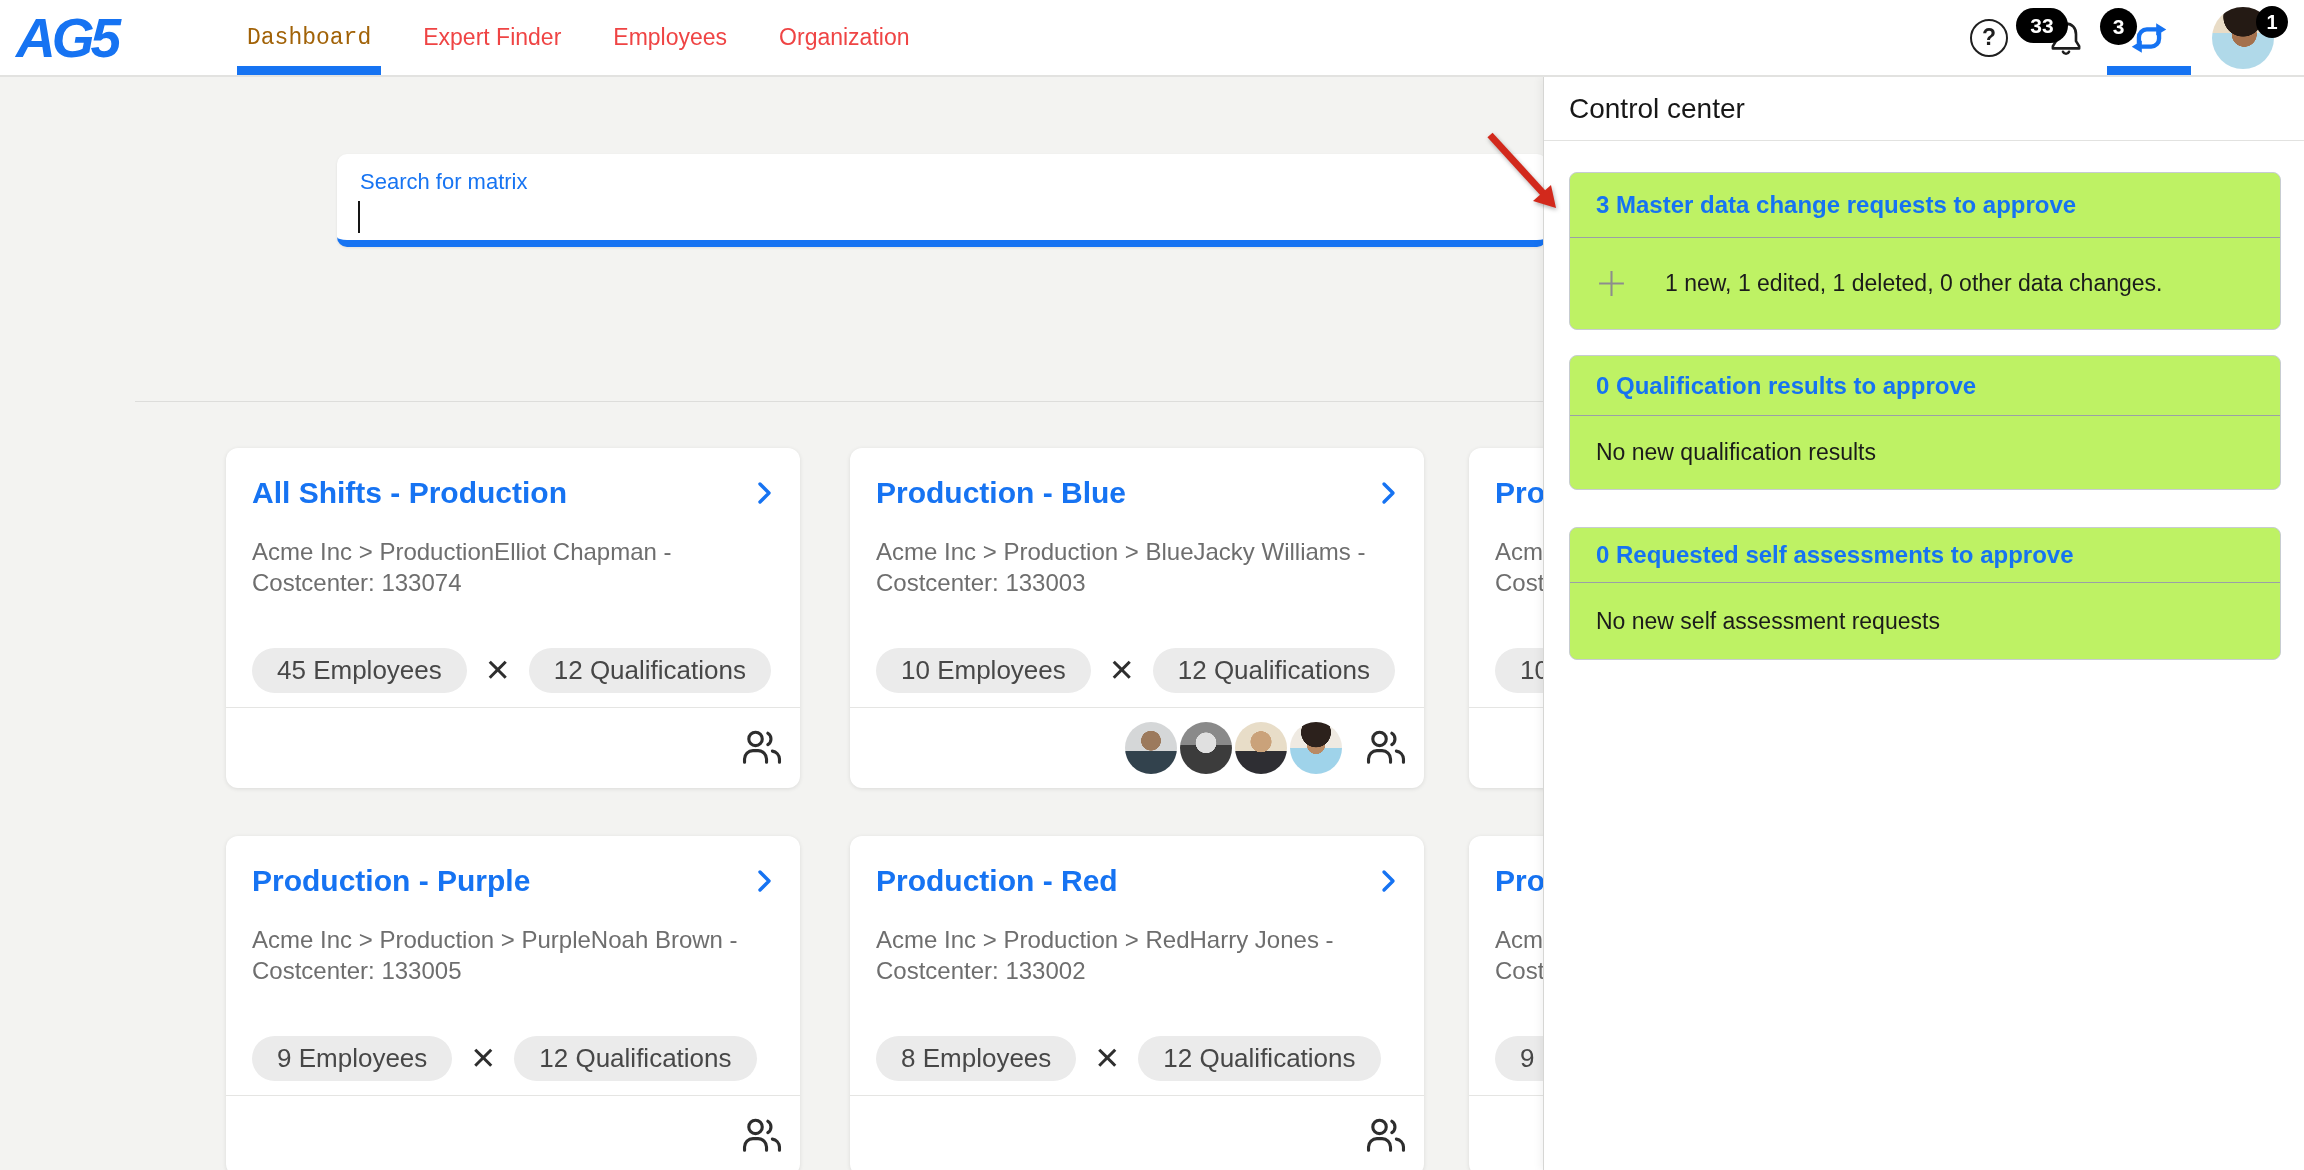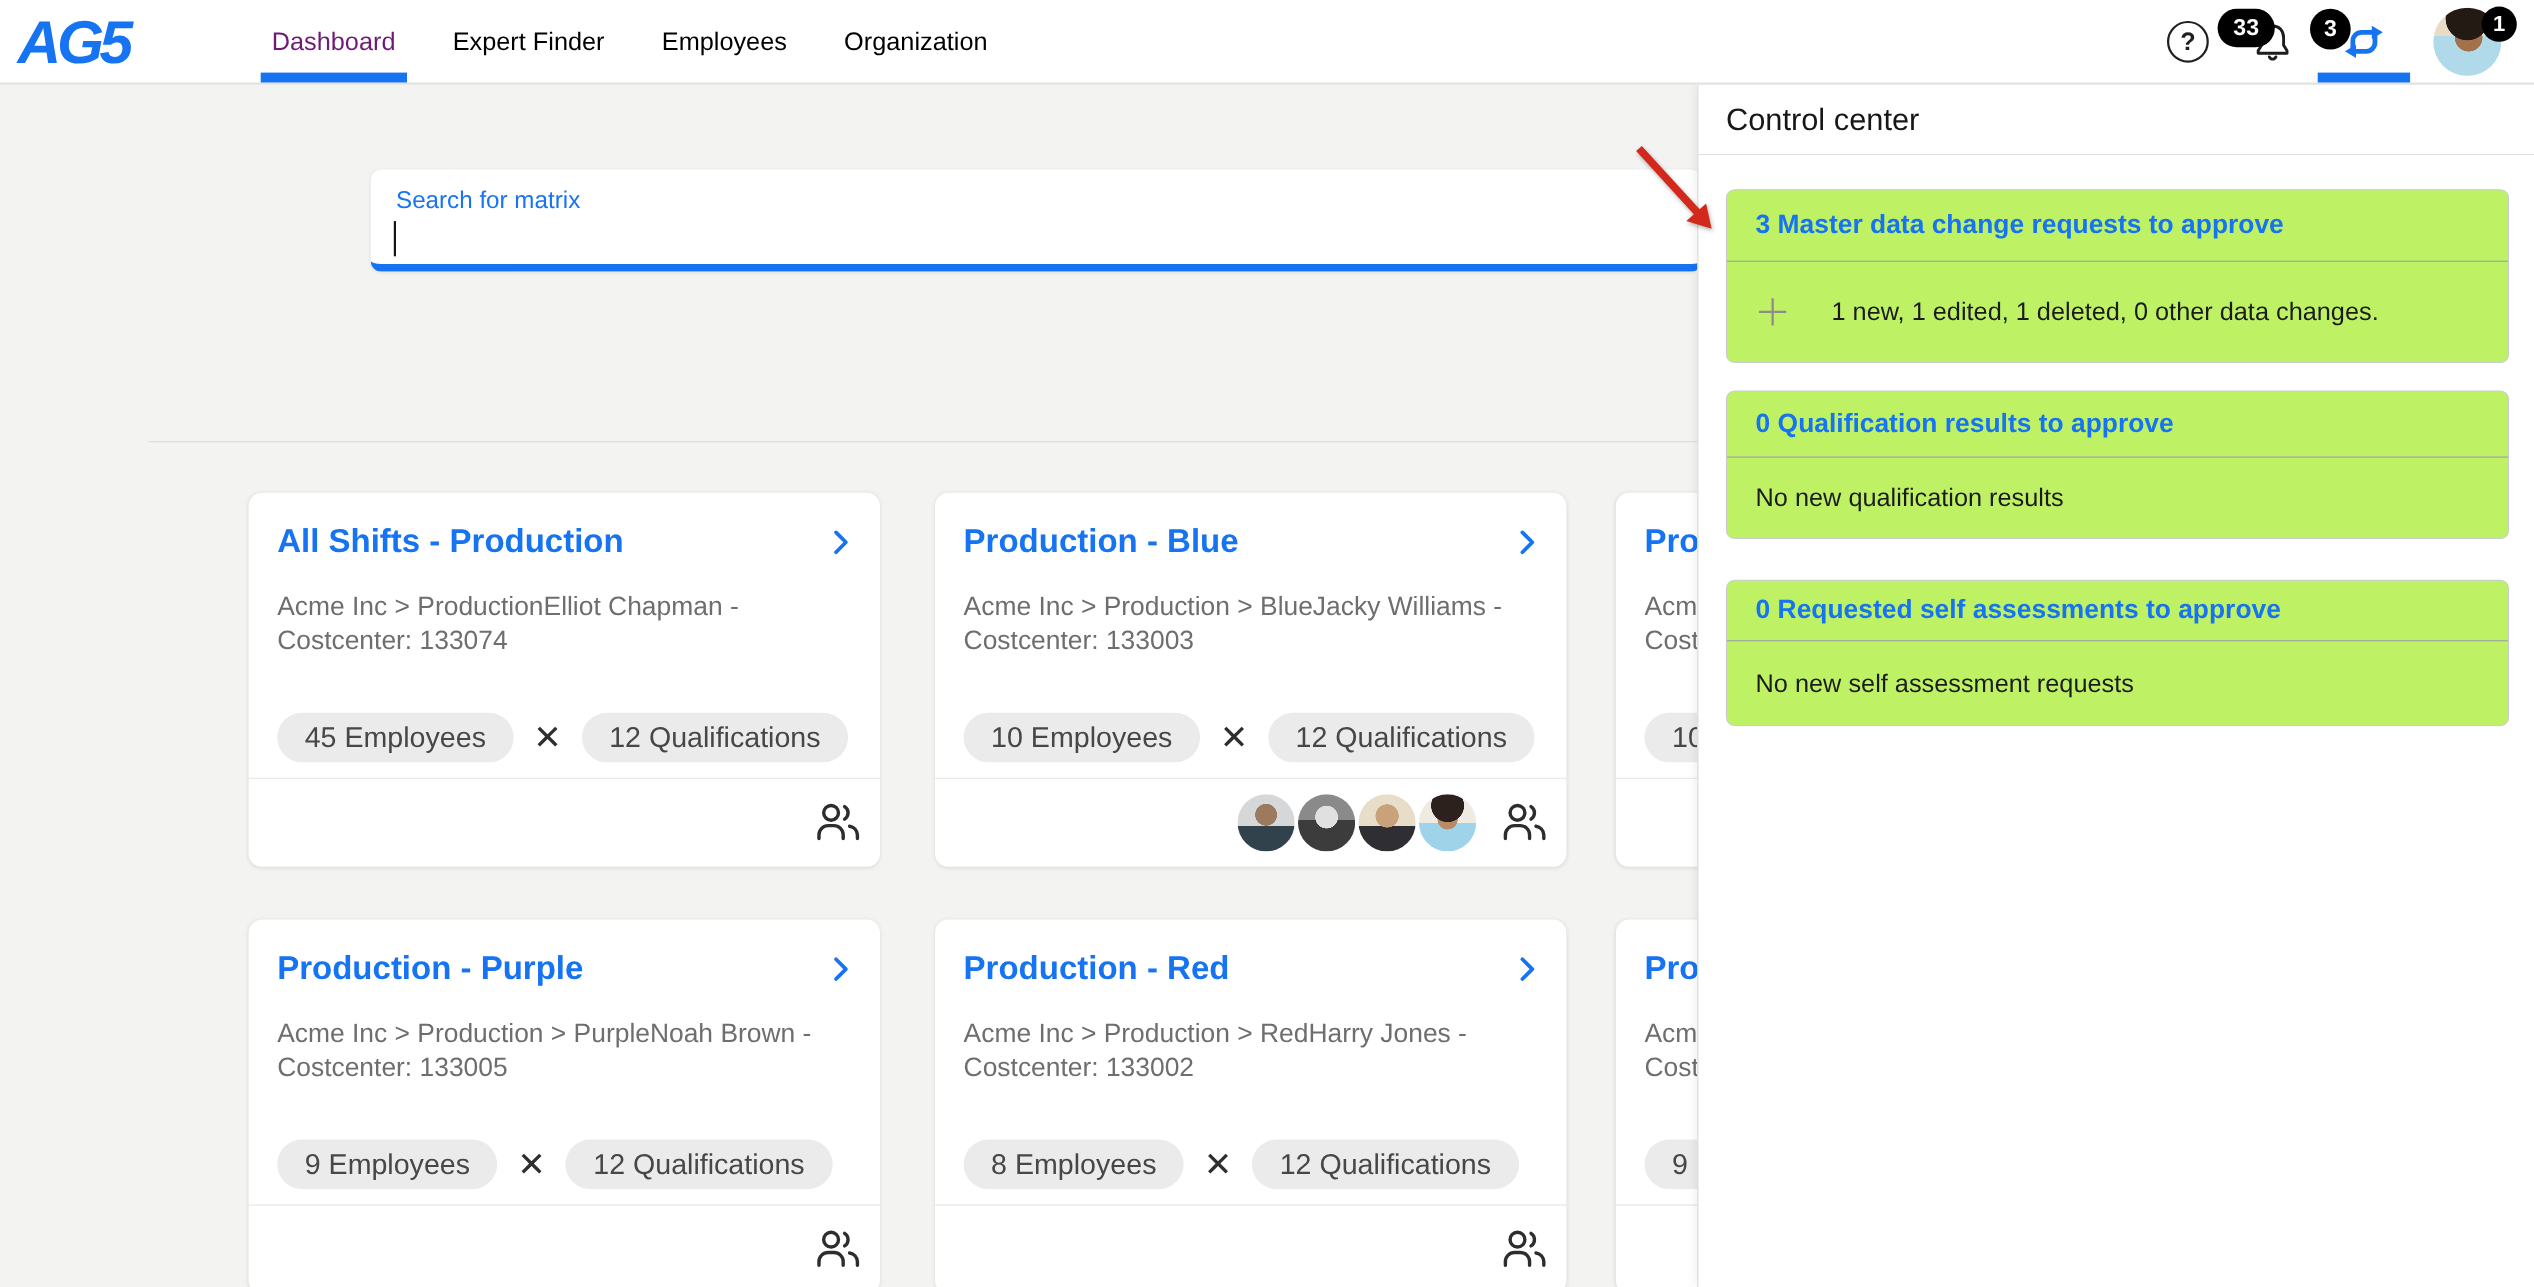--- a/index.html
+++ b/index.html
@@ -13,23 +13,23 @@
     position:absolute; left:0; top:0; width:100%; height:77px;
     background:#ffffff; border-bottom:2px solid #e2e2e0; z-index:30;
   }
   .logo{
     position:absolute; left:16px; top:6px; font-size:55px; font-weight:700;
     color:#1673f2; letter-spacing:-4px; font-style:italic;
   }
   .nav-items{ position:absolute; left:243px; top:0; height:100%; display:flex; gap:44px; }
   .nav-item{
     position:relative; height:100%; display:flex; align-items:center;
-    font-size:23px; color:#000000; padding:0 4px; cursor:pointer; white-space:nowrap;
-  }
-  .nav-item.active{ color:#701a75; }
+    font-size:23px; color:#ef4444; padding:0 4px; cursor:pointer; white-space:nowrap;
+  }
+  .nav-item.active{ color:#a16207;font-family:Liberation Mono, monospace; }
   .tab-underline{
     position:absolute; left:-6px; right:-6px; bottom:0; height:9px; background:#1673f2;
   }
   .nav-right{ position:absolute; right:30px; top:0; height:100%; display:flex; align-items:center; gap:38px; }
   .nav-ic{ position:relative; height:100%; display:flex; align-items:center; justify-content:center; cursor:pointer; }
   .help-circle{
     width:38px; height:38px; border:2.5px solid #1f1f1f; border-radius:50%;
     display:flex; align-items:center; justify-content:center;
     font-size:23px; font-weight:700; color:#1f1f1f;
   }

